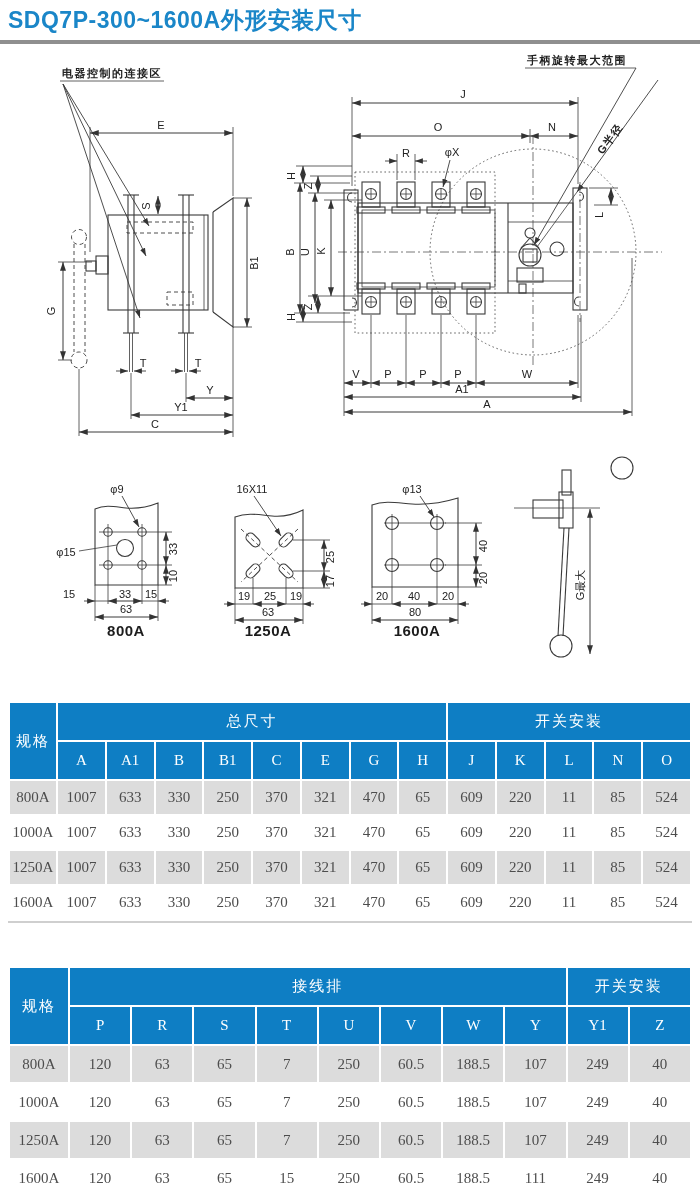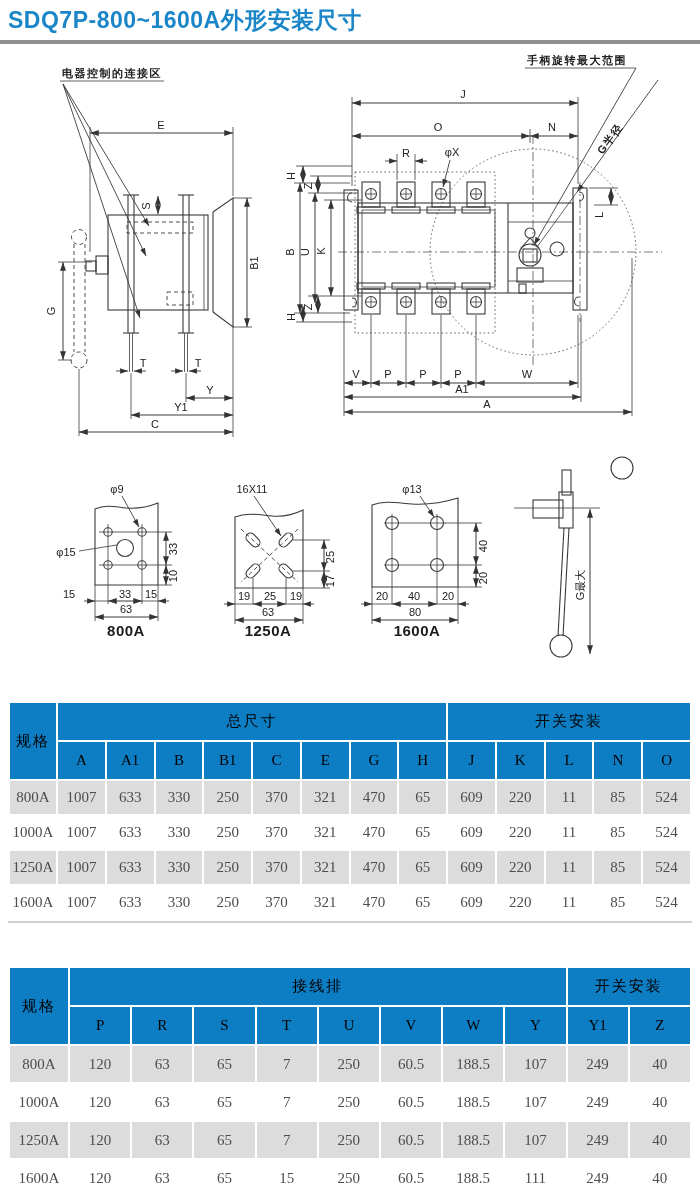--- a/index.html
+++ b/index.html
@@ -19,31 +19,31 @@
        marker-start:url(#ar);marker-end:url(#ar);}
   svg .ldr{stroke:#3a3a3a;stroke-width:.9;fill:none;marker-end:url(#ar);}
   svg .ext{stroke:#3a3a3a;stroke-width:.8;fill:none;}
   svg text{fill:#222;}
   svg .dl{font-family:"Liberation Sans",sans-serif;font-size:11px;}
   svg .clbl{font-family:"Liberation Sans",sans-serif;font-size:11px;font-weight:bold;letter-spacing:1.5px;}
   svg .cap{font-family:"Liberation Sans",sans-serif;font-size:15px;font-weight:bold;fill:#1c1c1c;letter-spacing:.5px;}
   .tbl-wrap{position:absolute;left:8px;width:684px;border-bottom:2px solid #cfcfcf;}
   #t1{top:701px;} #t2{top:966px;}
   table{border-collapse:separate;border-spacing:2px;table-layout:fixed;width:100%;}
-  th.h{background:var(--blue);color:#000000;font-weight:normal;font-size:15px;height:35px;
+  th.h{background:var(--blue);color:#ffffff;font-weight:normal;font-size:15px;height:35px;
        text-align:center;letter-spacing:2px;}
   th.h.col{font-family:"Liberation Serif",serif;letter-spacing:0;font-size:15px;}
   td{text-align:center;font-family:"Liberation Serif",serif;font-size:15px;color:#4d4d4d;background:#fff;}
   #t1 td{height:31px;} #t2 td{height:34px;}
   tr.alt td{background:var(--alt);}
 </style>
 </head>
 <body>
 
-<div class="page-title">SDQ7P-800~1600A外形安装尺寸</div>
+<div class="page-title">SDQ7P-300~1600A外形安装尺寸</div>
 <div class="title-rule"></div>
 
 <svg class="draw" width="700" height="675" viewBox="0 0 700 675">
   <defs>
     <marker id="ar" viewBox="0 0 10 8" markerWidth="9" markerHeight="7" refX="10" refY="4" orient="auto-start-reverse">
       <path d="M0,0.6 L10,4 L0,7.4 Z" fill="#333"></path>
     </marker>
     <g id="termT">
       <rect x="-9" y="-12" width="18" height="25" class="out"></rect>
       <rect x="-14" y="13" width="28" height="6" class="out"></rect>

